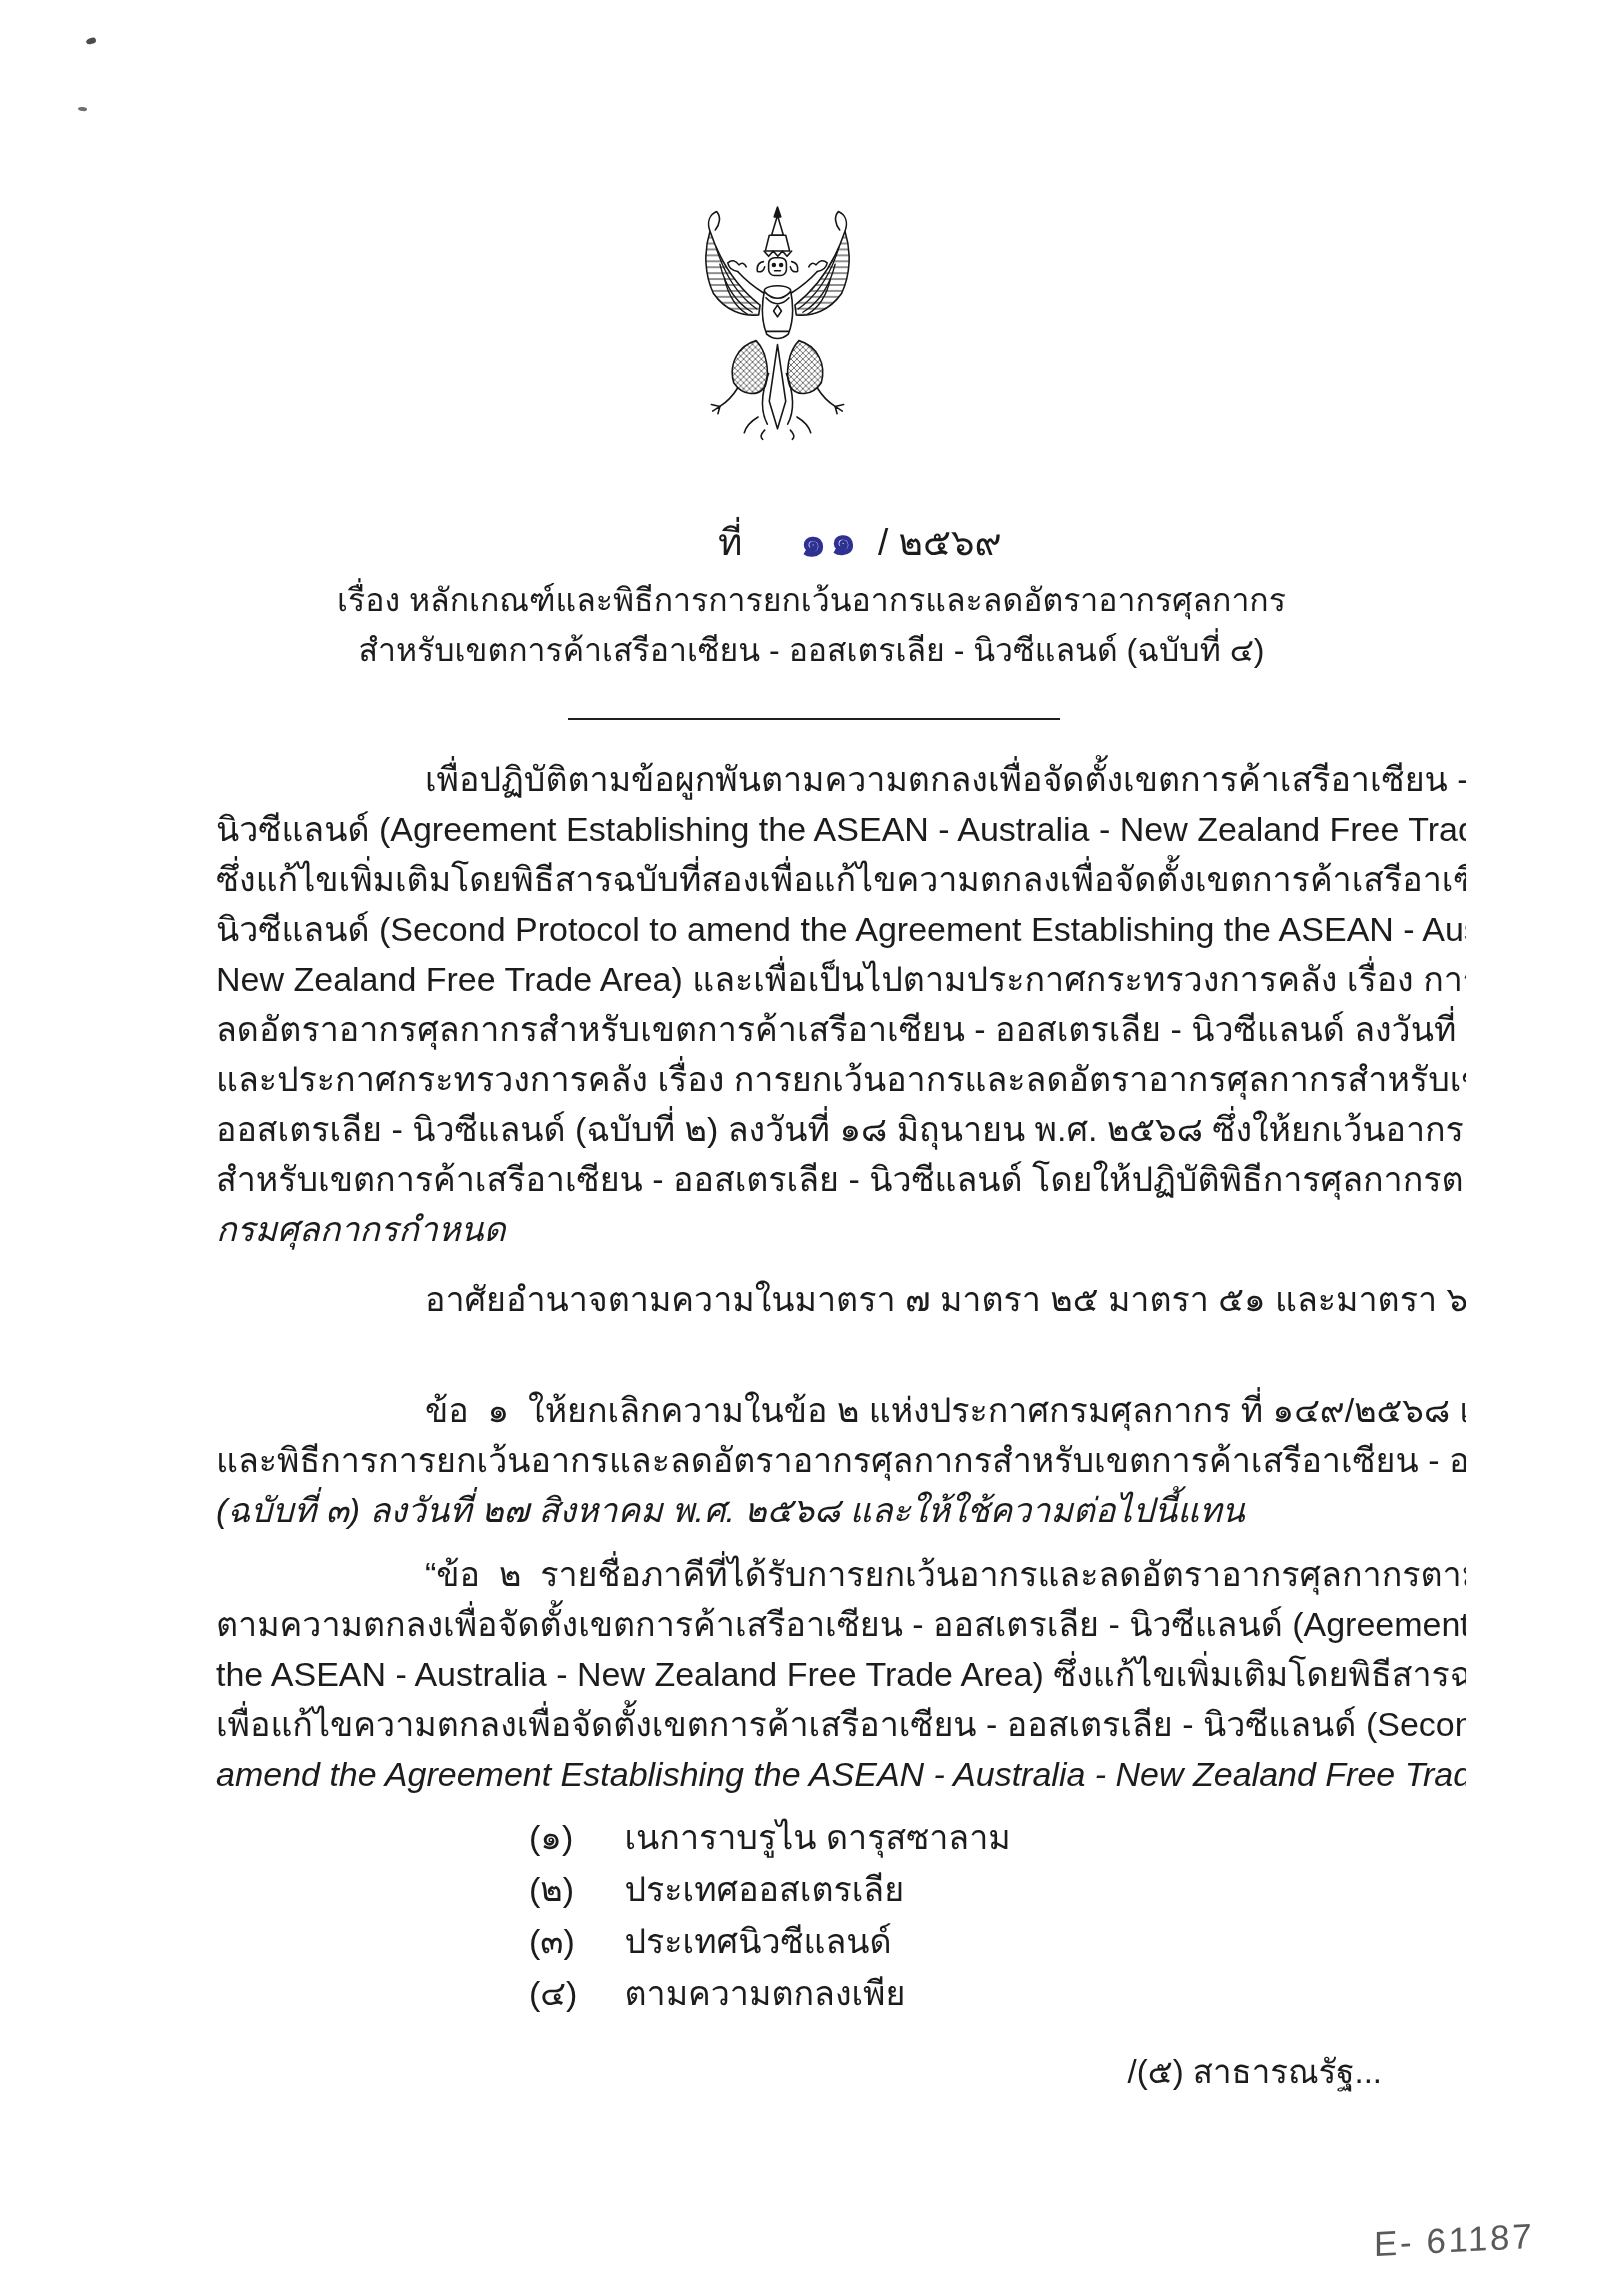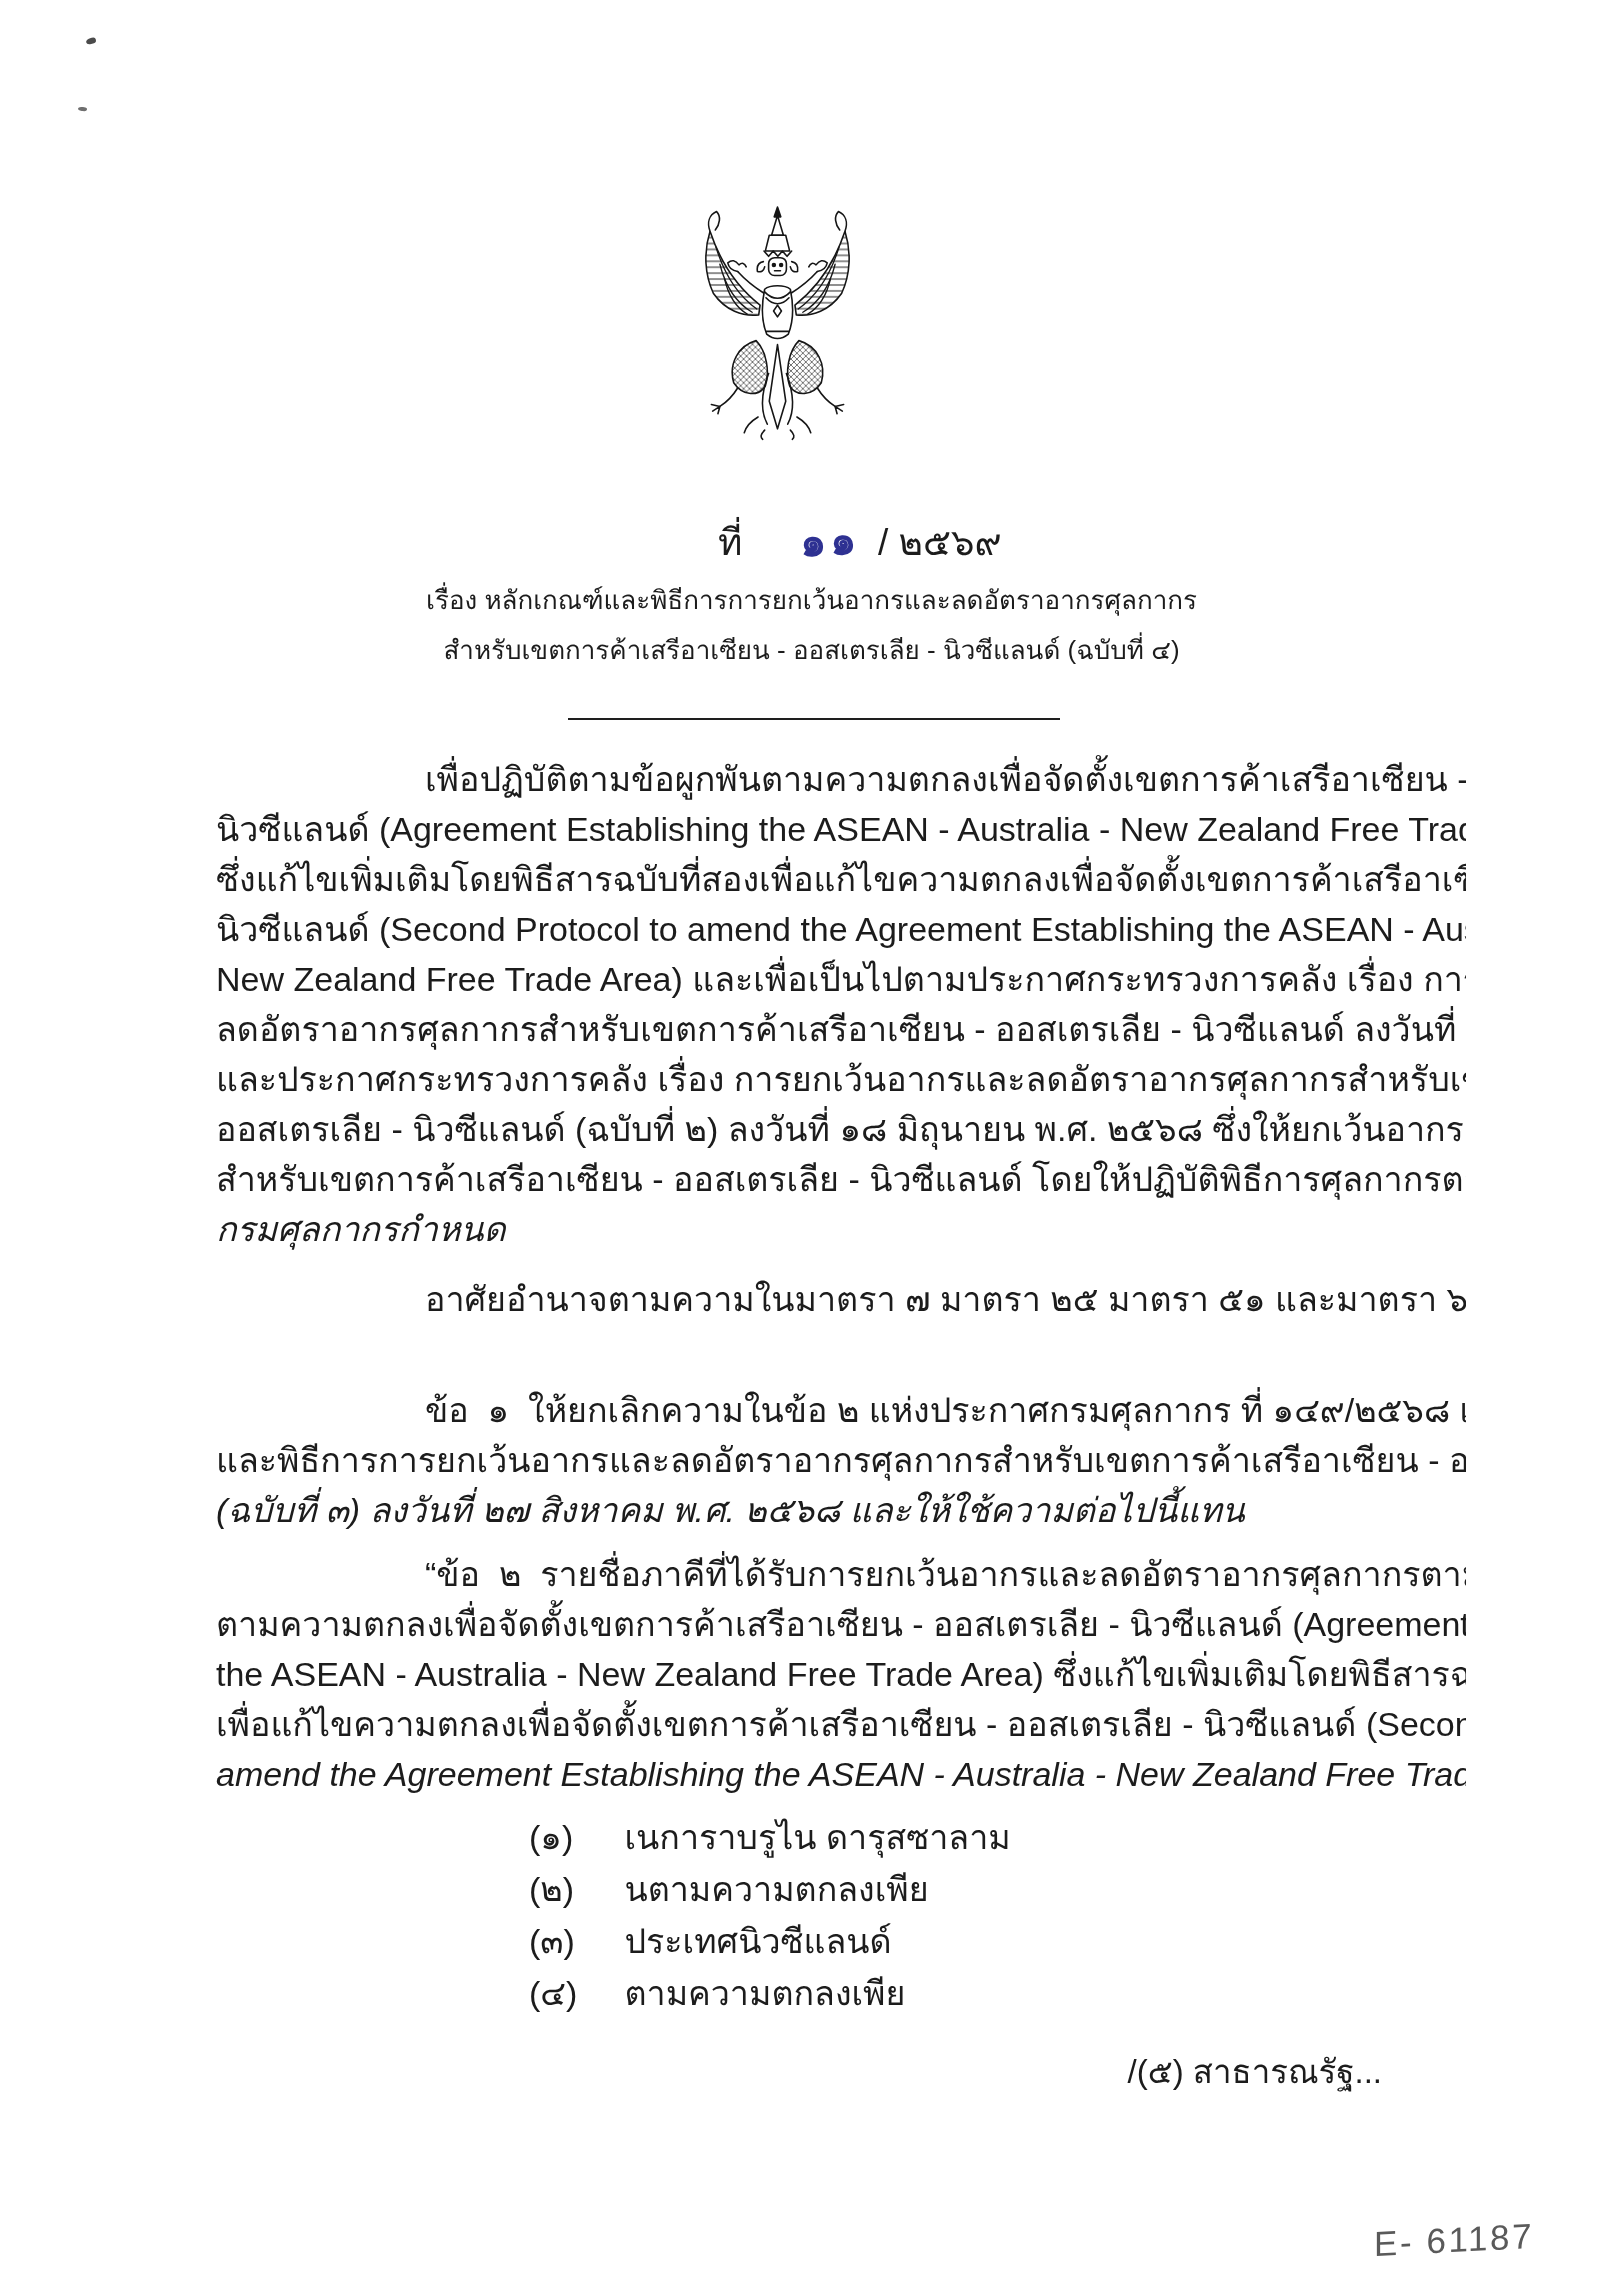--- a/index.html
+++ b/index.html
@@ -14,21 +14,21 @@
   #speck-2{left:78px;top:107px;width:8.5px;height:3.9px;transform:rotate(8deg);opacity:.8;}
 
   .emblem{left:690px;top:205px;width:175px;height:237px;}
 
   .agency-title{left:0;right:0;top:469px;text-align:center;padding-left:46px;
     font-size:37px;line-height:42px;letter-spacing:0.7px;}
   .docno-prefix{left:718px;top:523px;font-size:37px;line-height:39px;}
   .docno-hand{left:800px;top:521px;font-size:41px;line-height:41px;font-weight:700;
     transform:rotate(-3deg);letter-spacing:3.9px;}
   .docno-year{left:878px;top:523px;font-size:37px;line-height:39px;}
-  .subject{left:0;right:0;text-align:center;font-size:26px;line-height:38px;}
+  .subject{left:0;right:0;text-align:center;font-size:32px;line-height:38px;}
   #subject-1{top:581px;}
   #subject-2{top:631px;}
   .head-rule{left:568px;top:718px;width:492px;height:0;border-top:2.6px solid #1e1e1e;}
 
   .textblock{left:216px;width:1250px;font-size:34px;}
   .line{height:50px;line-height:50px;white-space:nowrap;overflow:hidden;
     text-align:justify;text-align-last:justify;}
   .line.first{padding-left:209px;}
   .line.last{text-align-last:left;font-style:italic;}
   #para-1{top:754px;}
@@ -157,21 +157,21 @@
     <div class="line last">amend the Agreement Establishing the ASEAN - Australia - New Zealand Free Trade Area)</div>
   </div>
 
   <div class="abs party-list">
     <div class="party-row">
       <span class="party-no">(๑)</span>
       <span>เนการาบรูไน ดารุสซาลาม</span>
     </div>
     <div class="party-row">
       <span class="party-no">(๒)</span>
-      <span>นตามความตกลงเพีย</span>
+      <span>ประเทศออสเตรเลีย</span>
     </div>
     <div class="party-row">
       <span class="party-no">(๓)</span>
       <span>ประเทศนิวซีแลนด์</span>
     </div>
     <div class="party-row">
       <span class="party-no">(๔)</span>
       <span>ตามความตกลงเพีย</span>
     </div>
   </div>

